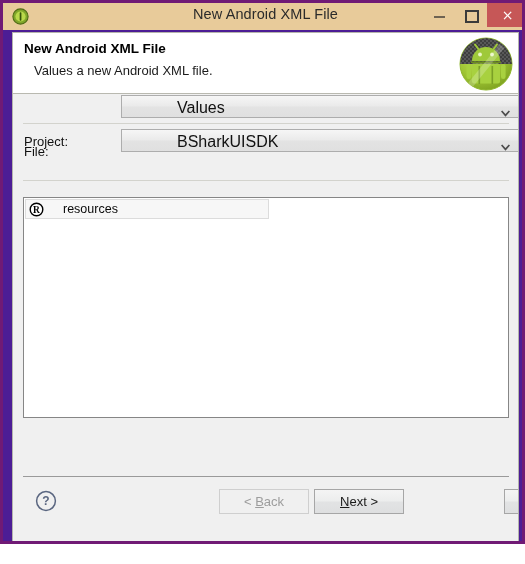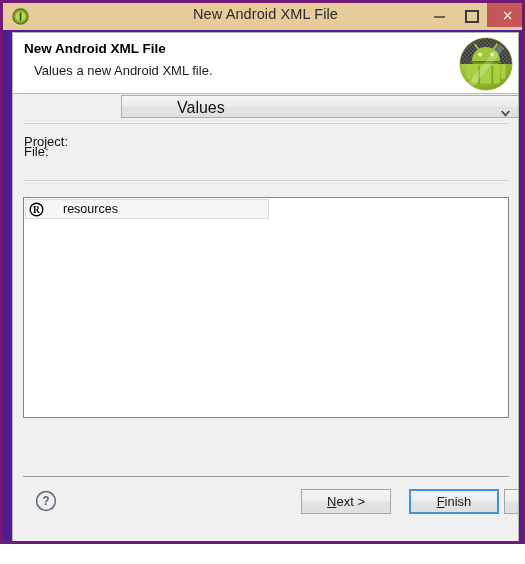--- a/index.html
+++ b/index.html
@@ -279,21 +279,21 @@
   .dlg-btn.disabled {
     color: #9d9d9d;
     border-color: #cfcfcf;
     background: #f0f0f0;
   }
   .dlg-btn.focused {
     border: 2px solid #3f93d8;
     line-height: 21px;
   }
   .btn-back   { left: 206px; width: 90px; }
-  .btn-next   { left: 288px; width: 90px; }
+  .btn-next   { left: 301px; width: 90px; }
   .btn-finish { left: 396px; width: 90px; }
   .btn-cancel { left: 491px; width: 90px; }
   .mn { text-decoration: underline; }
 </style>
 </head>
 <body>
 
 <div class="window">
 
   <div class="titlebar">
@@ -378,20 +378,28 @@
             <svg width="9" height="7" viewBox="0 0 9 7">
                 <path d="M0.6 1 L4.5 5.4 L8.4 1" fill="none" stroke="#4c4c4c" stroke-width="1.7"></path>
               </svg>
           </span>
         </div>
       </div>
       <div class="hr" style="top:29px;"></div>
 
       <div class="row" style="top:34px;">
         <span class="row-label">Project:</span>
+        <div class="combo">
+          <span class="combo-text">BSharkUISDK</span>
+          <span class="combo-arrow">
+            <svg width="9" height="7" viewBox="0 0 9 7">
+                <path d="M0.6 1 L4.5 5.4 L8.4 1" fill="none" stroke="#4c4c4c" stroke-width="1.7"></path>
+              </svg>
+          </span>
+        </div>
       </div>
 
       <div class="row" style="top:44px;">
         <span class="row-label">File:</span>
       </div>
       <div class="hr" style="top:86px;"></div>
     </div>
 
 
     <div class="listbox">
@@ -408,20 +416,20 @@
 
     <div class="sep-buttons"></div>
 
     <span class="help-icon">
       <svg width="22" height="22" viewBox="0 0 22 22">
         <circle cx="11" cy="11" r="9.4" fill="#f0f0f0" stroke="#5a6680" stroke-width="1.5"></circle>
         <text x="11" y="15.4" font-family="Liberation Sans, sans-serif" font-size="12" font-weight="bold" fill="#5a6680" text-anchor="middle">?</text>
       </svg>
     </span>
 
+    <button class="dlg-btn btn-back disabled"><span>&lt; </span><span class="mn">B</span><span>ack</span></button>
 
     <button class="dlg-btn btn-next"><span></span><span class="mn">N</span><span>ext &gt;</span></button>
 
-    <button class="dlg-btn btn-finish focused"><span></span><span class="mn">F</span><span>inish</span></button>
 
     <button class="dlg-btn btn-cancel"></button>
   </div>
 </div>
 
 </body></html>

